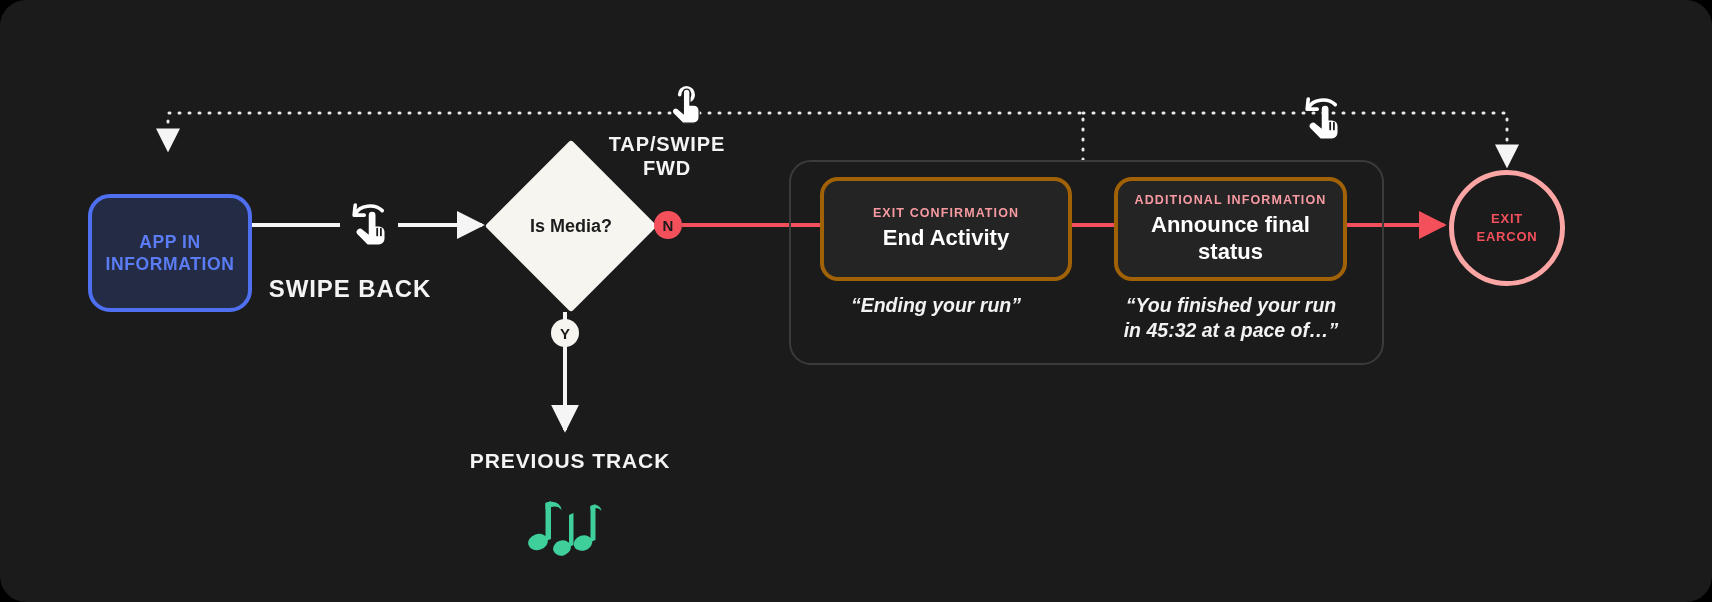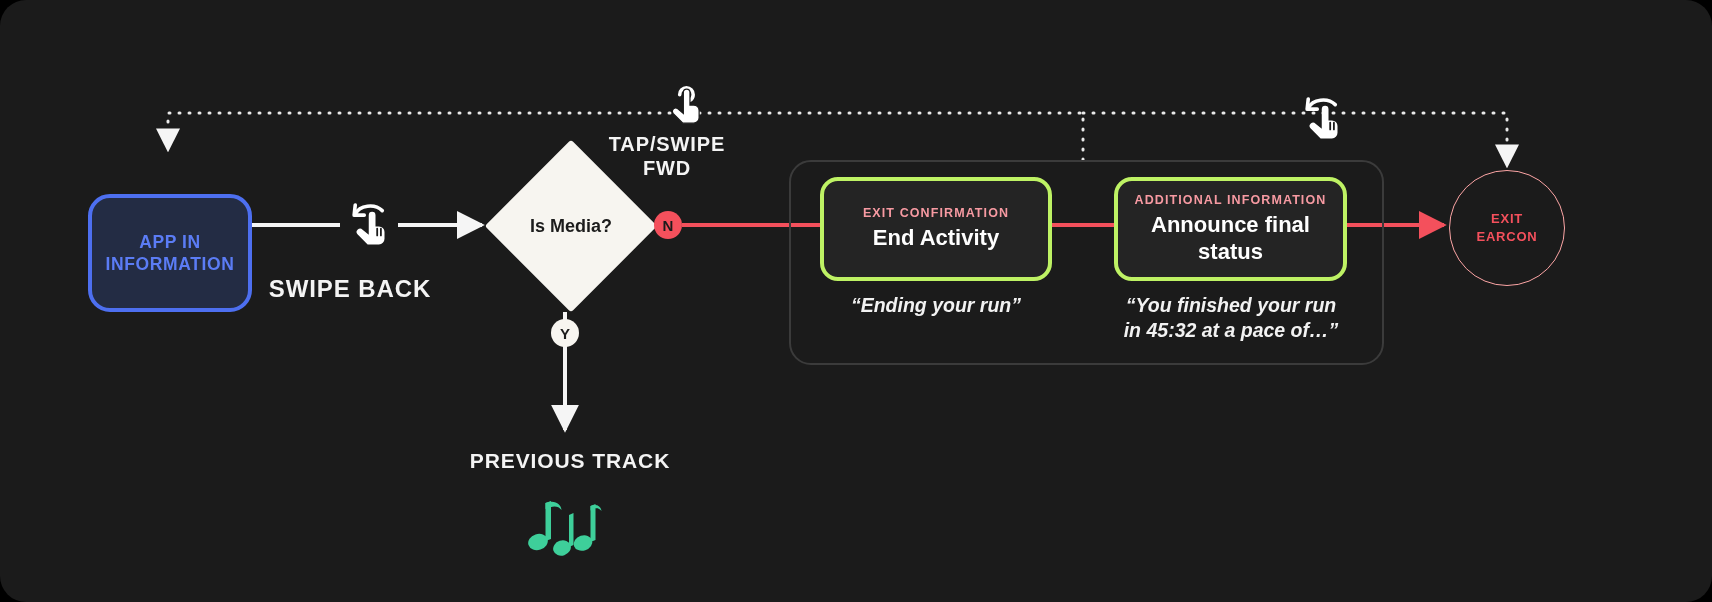--- a/index.html
+++ b/index.html
@@ -87,21 +87,21 @@
     width: 595px; height: 205px;
     box-sizing: border-box;
     border: 2px solid #3b3b3b;
     border-radius: 22px;
     background: transparent;
   }
 
   
   .card {
     box-sizing: border-box;
-    border: 4px solid #bef264;
+    border: 4px solid #a16207;
     border-radius: 18px;
     background: #242424;
     display: flex;
     flex-direction: column;
     align-items: center;
     justify-content: center;
     z-index: 5;
   }
   .card .kicker {
     color: #f79aa2;
@@ -111,42 +111,42 @@
     margin-bottom: 5px;
     text-align: center;
   }
   .card .title {
     color: #ffffff;
     font-size: 22px;
     font-weight: bold;
     line-height: 1.2;
     text-align: center;
   }
-  #card-exit { left: 820px; top: 177px; width: 232px; height: 104px; }
+  #card-exit { left: 820px; top: 177px; width: 252px; height: 104px; }
   #card-info { left: 1114px; top: 177px; width: 233px; height: 104px; }
 
   
   .quote {
     color: #f2f2f2;
     font-size: 19.5px;
     font-style: italic;
     font-weight: bold;
     text-align: center;
     line-height: 1.28;
     z-index: 5;
   }
   #quote-1 { left: 820px; top: 293px; width: 232px; }
   #quote-2 { left: 1102px; top: 293px; width: 258px; }
 
   
   #earcon {
     left: 1449px; top: 170px;
     width: 116px; height: 116px;
     box-sizing: border-box;
-    border: 1px solid #fca5a5;
+    border: 5px solid #fca5a5;
     border-radius: 50%;
     background: #1b1b1b;
     display: flex; align-items: center; justify-content: center;
   }
   #earcon .lbl {
     color: #f4505c;
     font-size: 13px;
     font-weight: bold;
     letter-spacing: .8px;
     line-height: 1.35;

